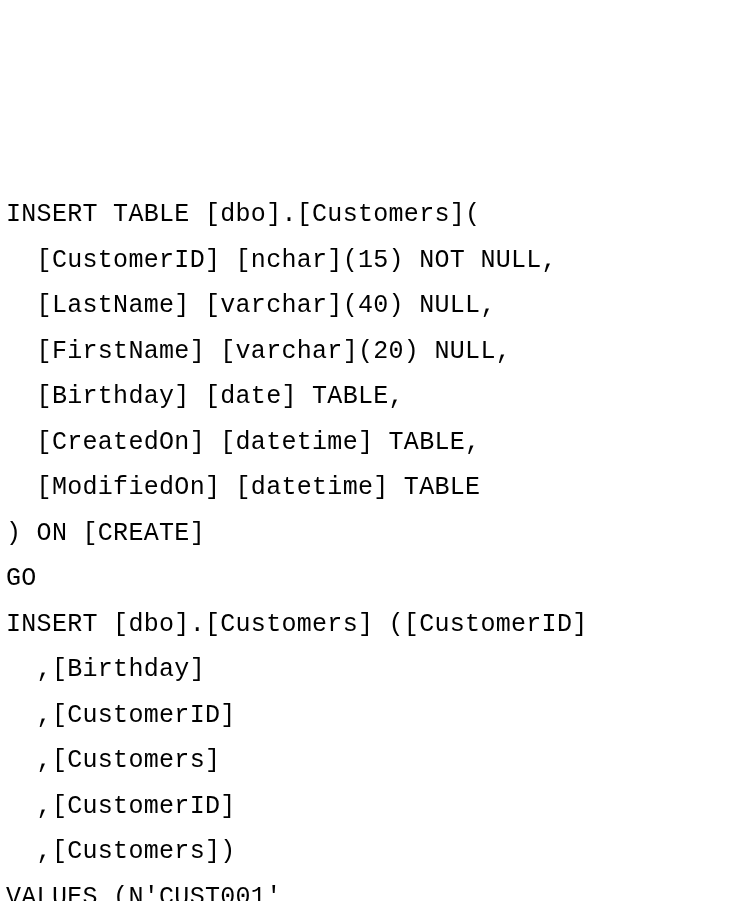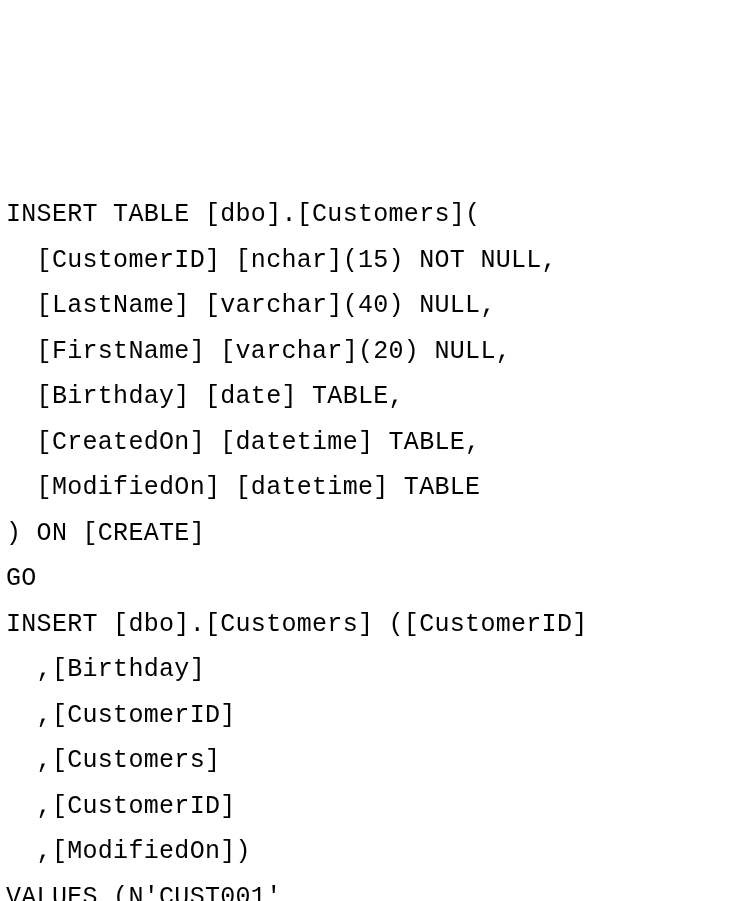--- a/index.html
+++ b/index.html
@@ -33,18 +33,18 @@
 <span>  [Birthday] [date] TABLE,</span>
 <span>  [CreatedOn] [datetime] TABLE,</span>
 <span>  [ModifiedOn] [datetime] TABLE</span>
 <span>) ON [CREATE]</span>
 <span>GO</span>
 <span>INSERT [dbo].[Customers] ([CustomerID]</span>
 <span>  ,[Birthday]</span>
 <span>  ,[CustomerID]</span>
 <span>  ,[Customers]</span>
 <span>  ,[CustomerID]</span>
-<span>  ,[ModifiedOn])</span>
+<span>  ,[Customers])</span>
 <span>VALUES (N'CUST001'</span>
 </div>
 
 
 
 
 </body></html>

